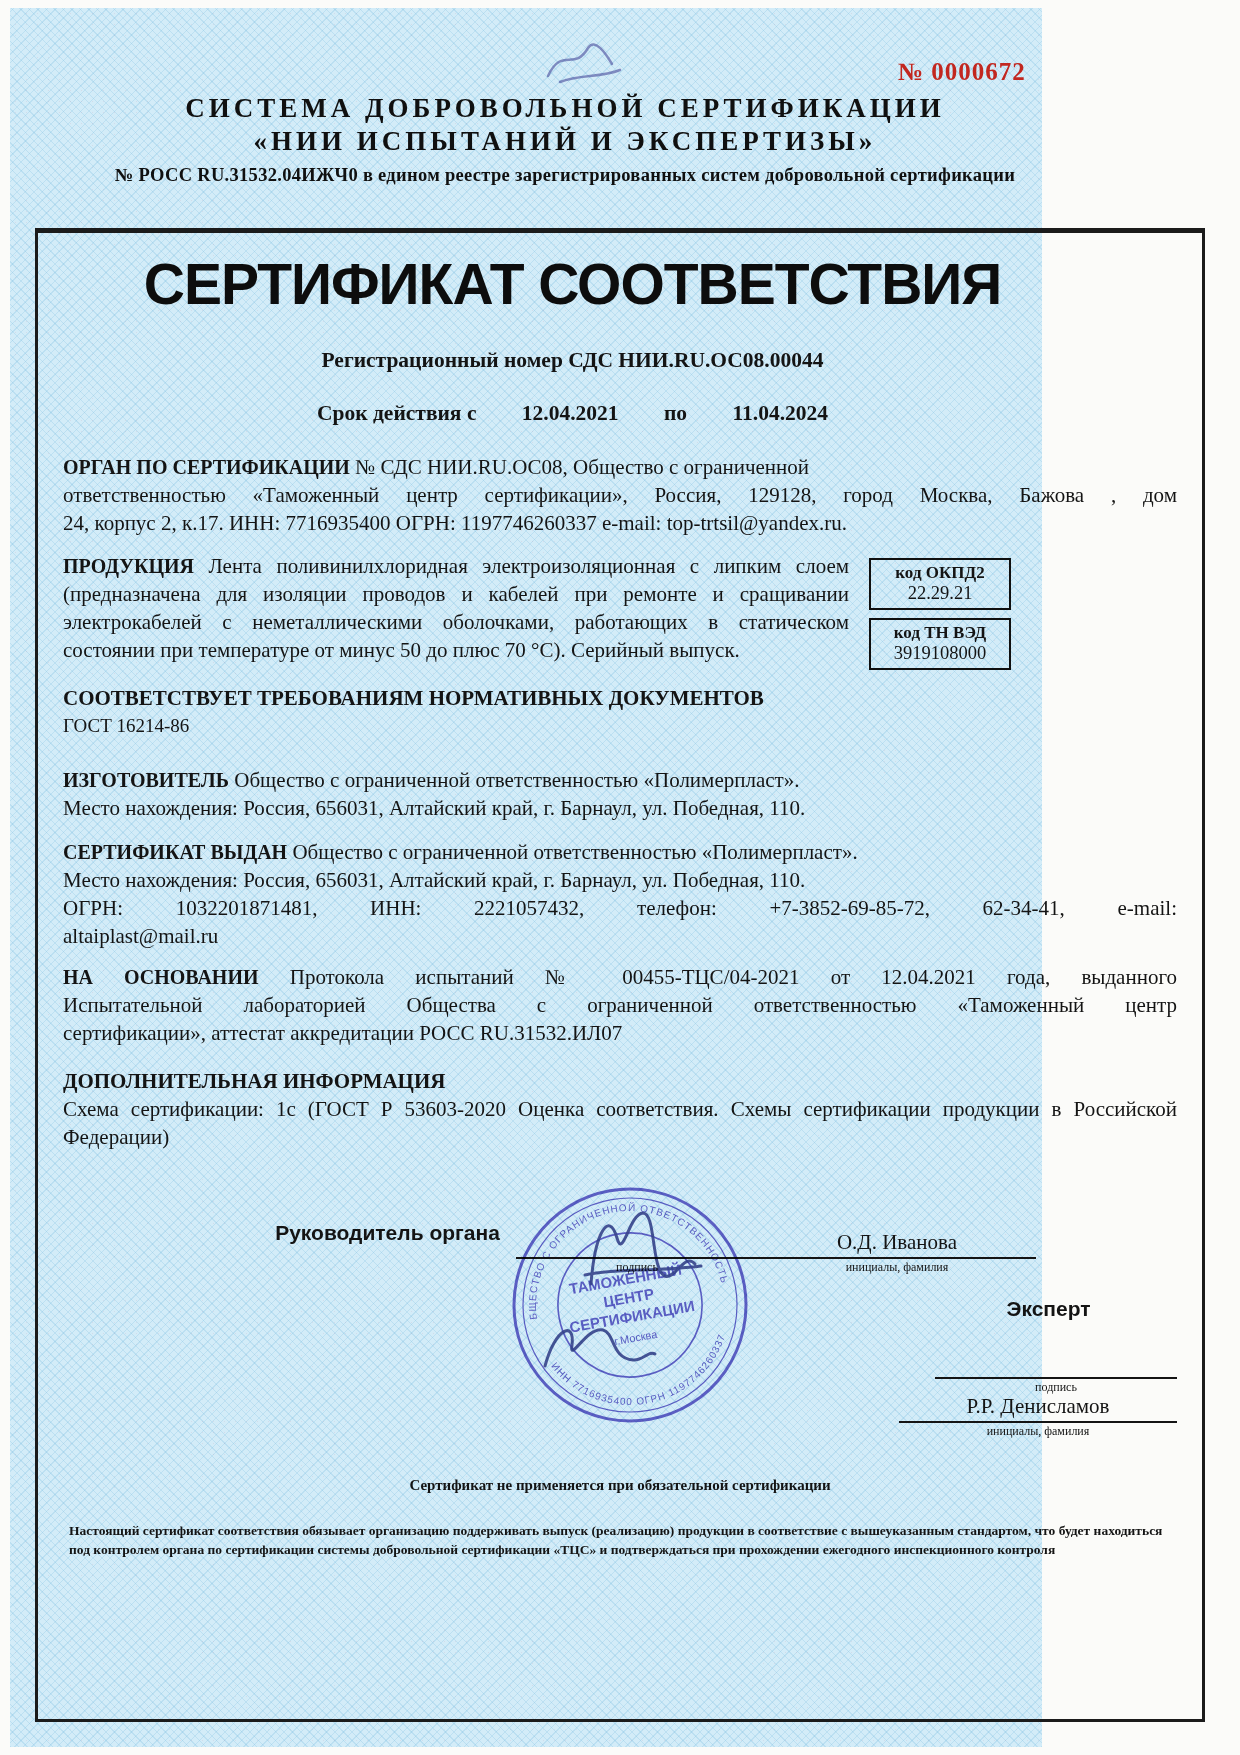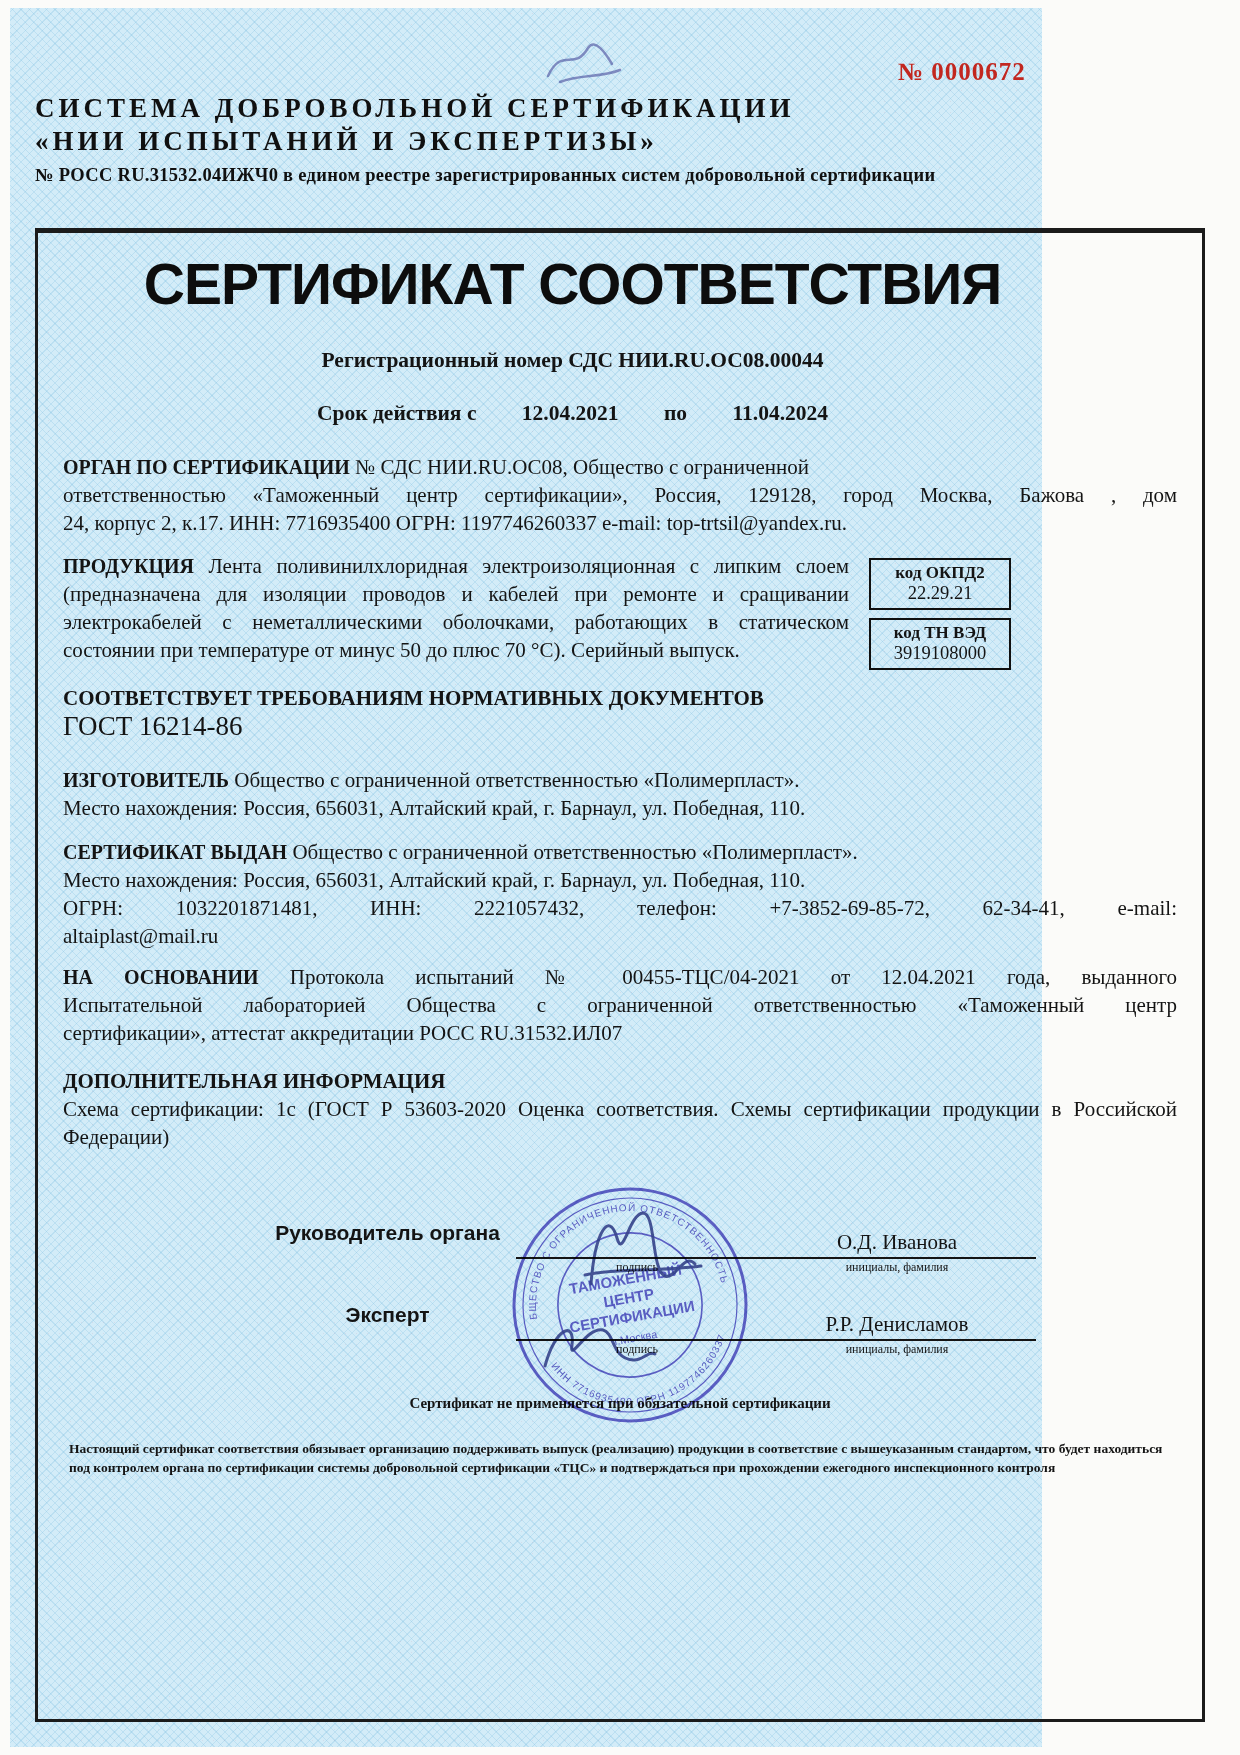--- a/index.html
+++ b/index.html
@@ -17,21 +17,21 @@
     background-image:
       radial-gradient(circle, rgba(210,120,150,0.14) 0.8px, transparent 1px),
       repeating-linear-gradient(45deg, rgba(118,186,222,0.25) 0 1px, transparent 1px 6px),
       repeating-linear-gradient(-45deg, rgba(118,186,222,0.25) 0 1px, transparent 1px 6px);
     background-size: 11px 11px, auto, auto;
   }
   .cert-no {
     position:absolute; left:888px; top:50px;
     font-size:25px; font-weight:bold; color:#c2271f; letter-spacing:1px;
   }
-  .top-header { position:absolute; left:25px; top:84px; width:1060px; }
+  .top-header { position:absolute; left:25px; top:84px; width:1060px; text-align:center; }
   .hline1 { font-size:27px; font-weight:bold; letter-spacing:4px; line-height:33px; color:#101010; }
   .hline3 { font-size:18.5px; font-weight:bold; letter-spacing:0.3px; margin-top:7px; color:#101010; }
 
   .frame {
     position:absolute; left:25px; top:220px; width:1170px; height:1494px;
     border:3px solid #1b1b1b; border-top-width:5px;
     padding:0 25px;
   }
   .center-shift { text-align:center; padding-right:95px; }
   .title {
@@ -49,30 +49,30 @@
   .organ { margin-top:26px; }
   .product-wrap { margin-top:15px; }
 
   .codes { float:right; width:142px; margin:6px 166px 6px 20px; text-align:center; }
   .code-box { border:2px solid #101010; padding:3px 2px 5px; }
   .code-box + .code-box { margin-top:8px; }
   .cb-label { font-size:17px; line-height:20px; font-weight:bold; }
   .cb-value { font-size:18.5px; line-height:20px; font-weight:normal; }
 
   .heading { margin-top:20px; font-size:21px; font-weight:bold; line-height:28px; }
-  .plainline { font-size:27px; line-height:28px; }
+  .plainline { font-size:19px; line-height:28px; }
   .manufacturer { margin-top:26px; }
   .issued { margin-top:16px; }
   .basis { margin-top:13px; }
   .additional-text { margin-top:0; }
   .add-block { margin-top:20px; }
 
   .sig-row { display:flex; align-items:flex-end; position:relative; }
   .sig-row1 { margin-top:64px; }
-  .sig-row2 { margin-top:38px; }
+  .sig-row2 { margin-top:38px;flex-direction:column; }
   .sig-role {
     margin-left:196px; width:257px;
     font-family:"Liberation Sans", sans-serif; font-weight:bold; font-size:21px;
     padding-bottom:14px;
     text-align:center;
   }
   .sig-cell { border-bottom:2px solid #141414; height:44px; position:relative; }
   .sig-left  { width:242px; }
   .sig-right { width:278px; display:flex; align-items:flex-end; justify-content:center; }
   .sig-name  { font-size:21px; line-height:26px; padding-bottom:2px; }

